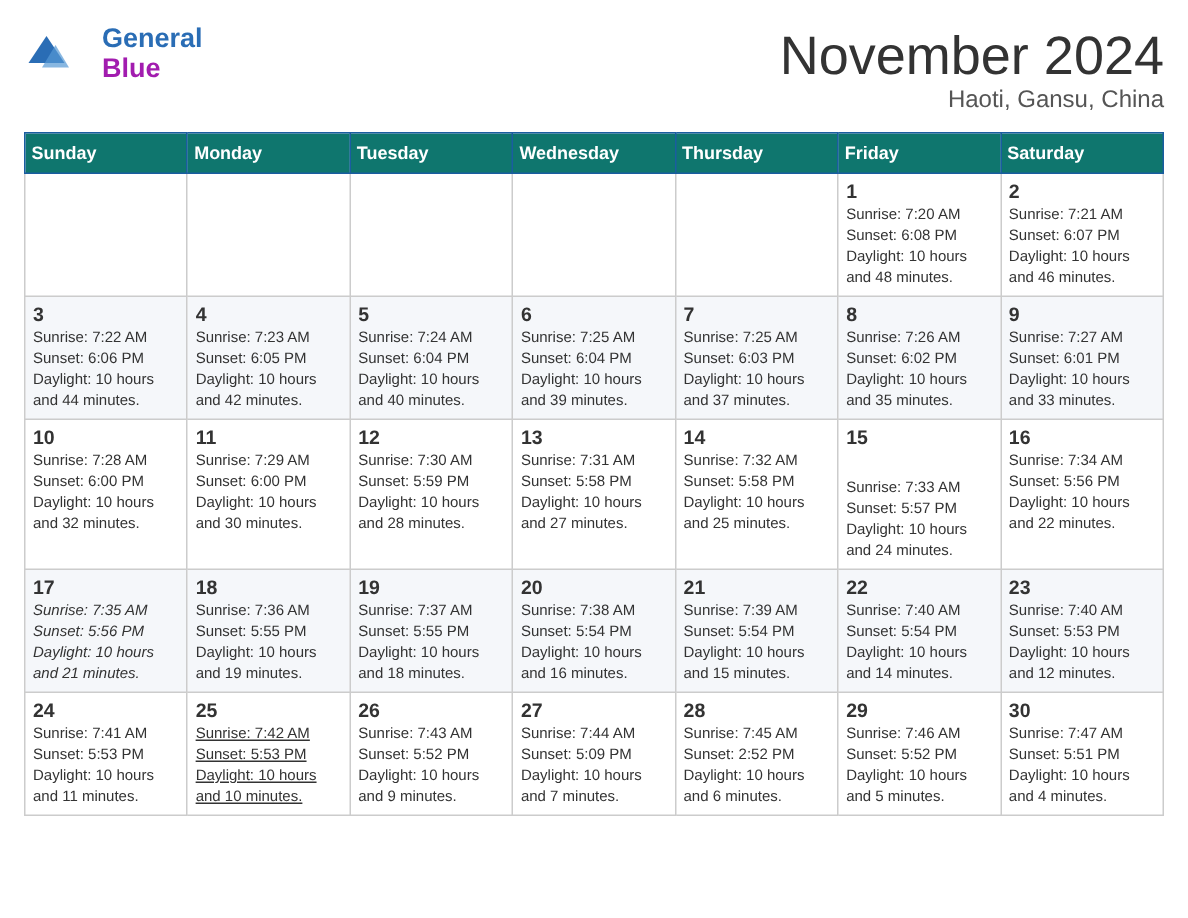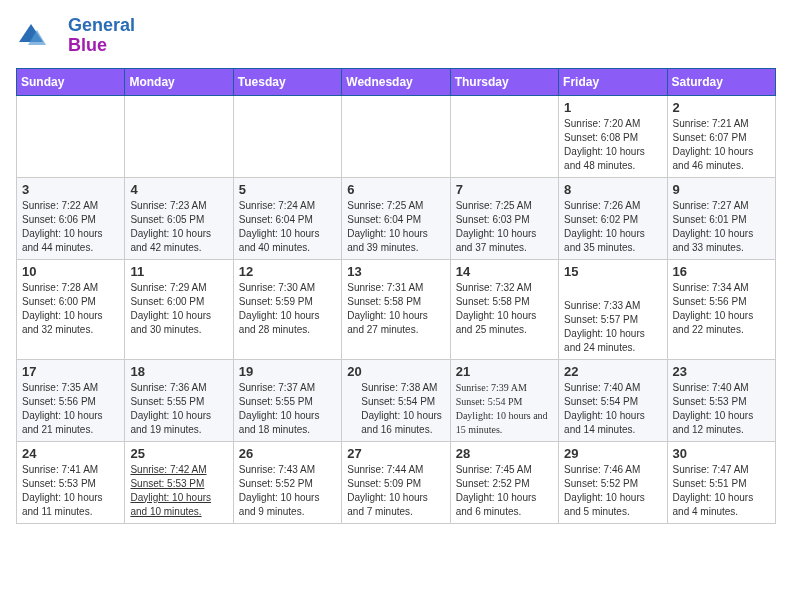--- a/index.html
+++ b/index.html
@@ -45,21 +45,21 @@
     .location {
       font-size: 16px;
       color: #555;
     }
     .calendar {
       width: 100%;
       border-collapse: collapse;
       font-size: 11px;
     }
     .calendar th {
-      background-color: #8b5cf6;
+      background-color: #0f766e;
       color: #fff;
       padding: 6px 4px;
       text-align: left;
       font-size: 12px;
       font-weight: bold;
       border: 1px solid #1a5da0;
     }
     .calendar td {
       border: 1px solid #ccc;
       padding: 4px 5px;
@@ -94,20 +94,24 @@
   <div class="logo">
     <svg class="logo-icon" viewBox="0 0 40 40">
       <polygon points="20,4 36,28 4,28" fill="#2a6db5"></polygon>
       <polygon points="28,12 40,32 16,32" fill="#5599d4" opacity="0.7"></polygon>
     </svg>
     <div class="logo-text">
       <div><span>General</span></div>
       <div><span style="color:#a21caf">Blue</span></div>
     </div>
   </div>
+  <div class="title-block">
+    <div class="month-title">November 2024</div>
+    <div class="location">Haoti, Gansu, China</div>
+  </div>
 </div>
 
 <table class="calendar">
   <thead>
     <tr>
     <th>Sunday</th>
         <th>Monday</th>
         <th>Tuesday</th>
         <th>Wednesday</th>
         <th>Thursday</th>
@@ -219,45 +223,45 @@
         <td>
           <span class="day-number">16</span>
           <div class="day-info" style="white-space: pre-line;">Sunrise: 7:34 AM
 Sunset: 5:56 PM
 Daylight: 10 hours and 22 minutes.</div>
         </td>
       </tr>
       <tr>
         <td>
           <span class="day-number">17</span>
-          <div class="day-info" style="white-space: pre-line;">Sunrise: 7:35 AM
+          <div class="day-info" style="white-space: pre-line; font-style: italic;">Sunrise: 7:35 AM
 Sunset: 5:56 PM
 Daylight: 10 hours and 21 minutes.</div>
         </td>
         <td>
           <span class="day-number">18</span>
           <div class="day-info" style="white-space: pre-line;">Sunrise: 7:36 AM
 Sunset: 5:55 PM
 Daylight: 10 hours and 19 minutes.</div>
         </td>
         <td>
           <span class="day-number">19</span>
           <div class="day-info" style="white-space: pre-line;">Sunrise: 7:37 AM
 Sunset: 5:55 PM
 Daylight: 10 hours and 18 minutes.</div>
         </td>
         <td>
           <span class="day-number">20</span>
-          <div class="day-info" style="white-space: pre-line; margin-left: 14px;">Sunrise: 7:38 AM
+          <div class="day-info" style="white-space: pre-line;">Sunrise: 7:38 AM
 Sunset: 5:54 PM
 Daylight: 10 hours and 16 minutes.</div>
         </td>
         <td>
           <span class="day-number">21</span>
-          <div class="day-info" style="white-space: pre-line; font-family: Liberation Serif, serif;">Sunrise: 7:39 AM
+          <div class="day-info" style="white-space: pre-line;">Sunrise: 7:39 AM
 Sunset: 5:54 PM
 Daylight: 10 hours and 15 minutes.</div>
         </td>
         <td>
           <span class="day-number">22</span>
           <div class="day-info" style="white-space: pre-line;">Sunrise: 7:40 AM
 Sunset: 5:54 PM
 Daylight: 10 hours and 14 minutes.</div>
         </td>
         <td>

